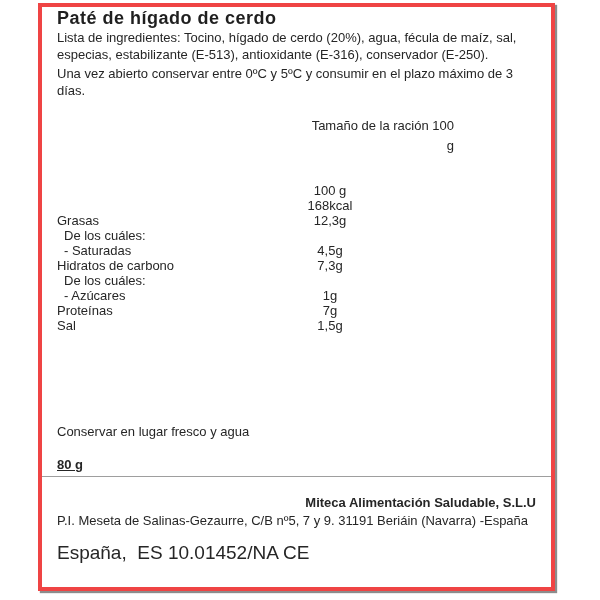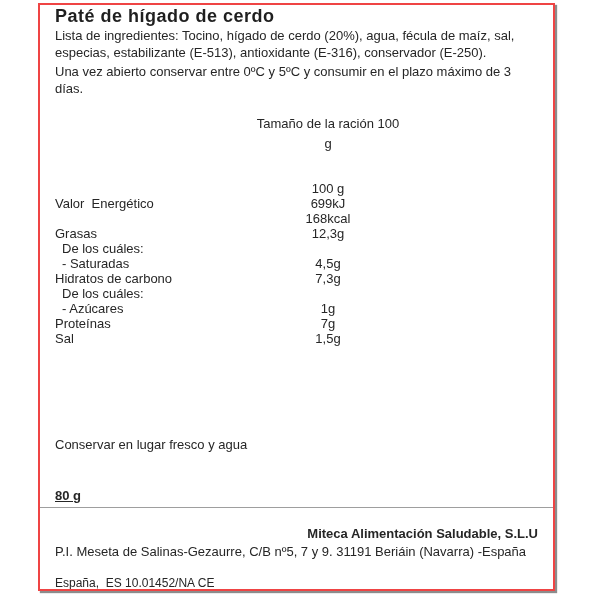--- a/index.html
+++ b/index.html
@@ -12,21 +12,21 @@
     color: #262626;
   }
   .label-card {
     position: absolute;
     left: 38px;
     top: 3px;
     width: 517px;
     height: 588px;
     box-sizing: border-box;
     background: #ffffff;
-    border: 2px solid #ef4444;
+    border: 4px solid #ef4444;
     box-shadow: 2px 2px 1px rgba(0,0,0,0.45);
     padding: 0 15px;
     overflow: hidden;
   }
   .title {
     margin: 0;
     padding-top: 2px;
     font-size: 18px;
     line-height: 18px;
     font-weight: bold;
@@ -39,23 +39,24 @@
     line-height: 17px;
     width: 480px;
   }
   .serving-row {
     display: flex;
     margin-top: 17px;
   }
   .nut-spacer-col { width: 197px; }
   .nut-value-col {
     width: 152px;
-    text-align: center;
+    text-align: right;
     font-size: 13px;
     line-height: 20px;
+    margin-left: 48px;
   }
   .nut-table { margin-top: 27px; }
   .nrow {
     display: flex;
     font-size: 13px;
     line-height: 15px;
   }
   .nrow .lbl {
     width: 197px;
     white-space: pre-wrap;
@@ -67,42 +68,42 @@
   .nrow .val {
     width: 152px;
     text-align: center;
   }
   .storage {
     margin-top: 91px;
     font-size: 13px;
     line-height: 15px;
   }
   .net-weight {
-    margin-top: 36px;
+    margin-top: 18px;
     font-size: 13px;
     line-height: 15px;
     font-weight: bold;
     text-decoration: underline;
   }
   .divider {
     border: 0;
     border-top: 1px solid #9e9e9e;
     height: 0;
     margin: 4px -15px 0 -15px;
   }
   .mfr {
     margin-top: 17px;
     font-size: 13px;
     line-height: 18px;
   }
   .mfr-name { font-weight: bold; text-align: right; }
   .mfr-address { white-space: nowrap; }
   .registry {
     margin-top: 15px;
-    font-size: 12px;
+    font-size: 19px;
     line-height: 15px;
     white-space: pre-wrap;
   }
 </style>
 </head>
 <body>
 
 <div class="label-card">
 
   <h1 class="title">Paté de hígado de cerdo</h1>
@@ -116,24 +117,20 @@
     <div class="nut-value-col">Tamaño de la ración 100 g</div>
   </div>
 
   <div class="nut-table">
 
     <div class="nrow">
       <div class="lbl"></div>
       <div class="val">100 g</div>
     </div>
 
-    <div class="nrow">
-      <div class="lbl">Valor  Energético</div>
-      <div class="val">699kJ</div>
-    </div>
 
     <div class="nrow">
       <div class="lbl"></div>
       <div class="val">168kcal</div>
     </div>
 
     <div class="nrow">
       <div class="lbl">Grasas</div>
       <div class="val">12,3g</div>
     </div>

